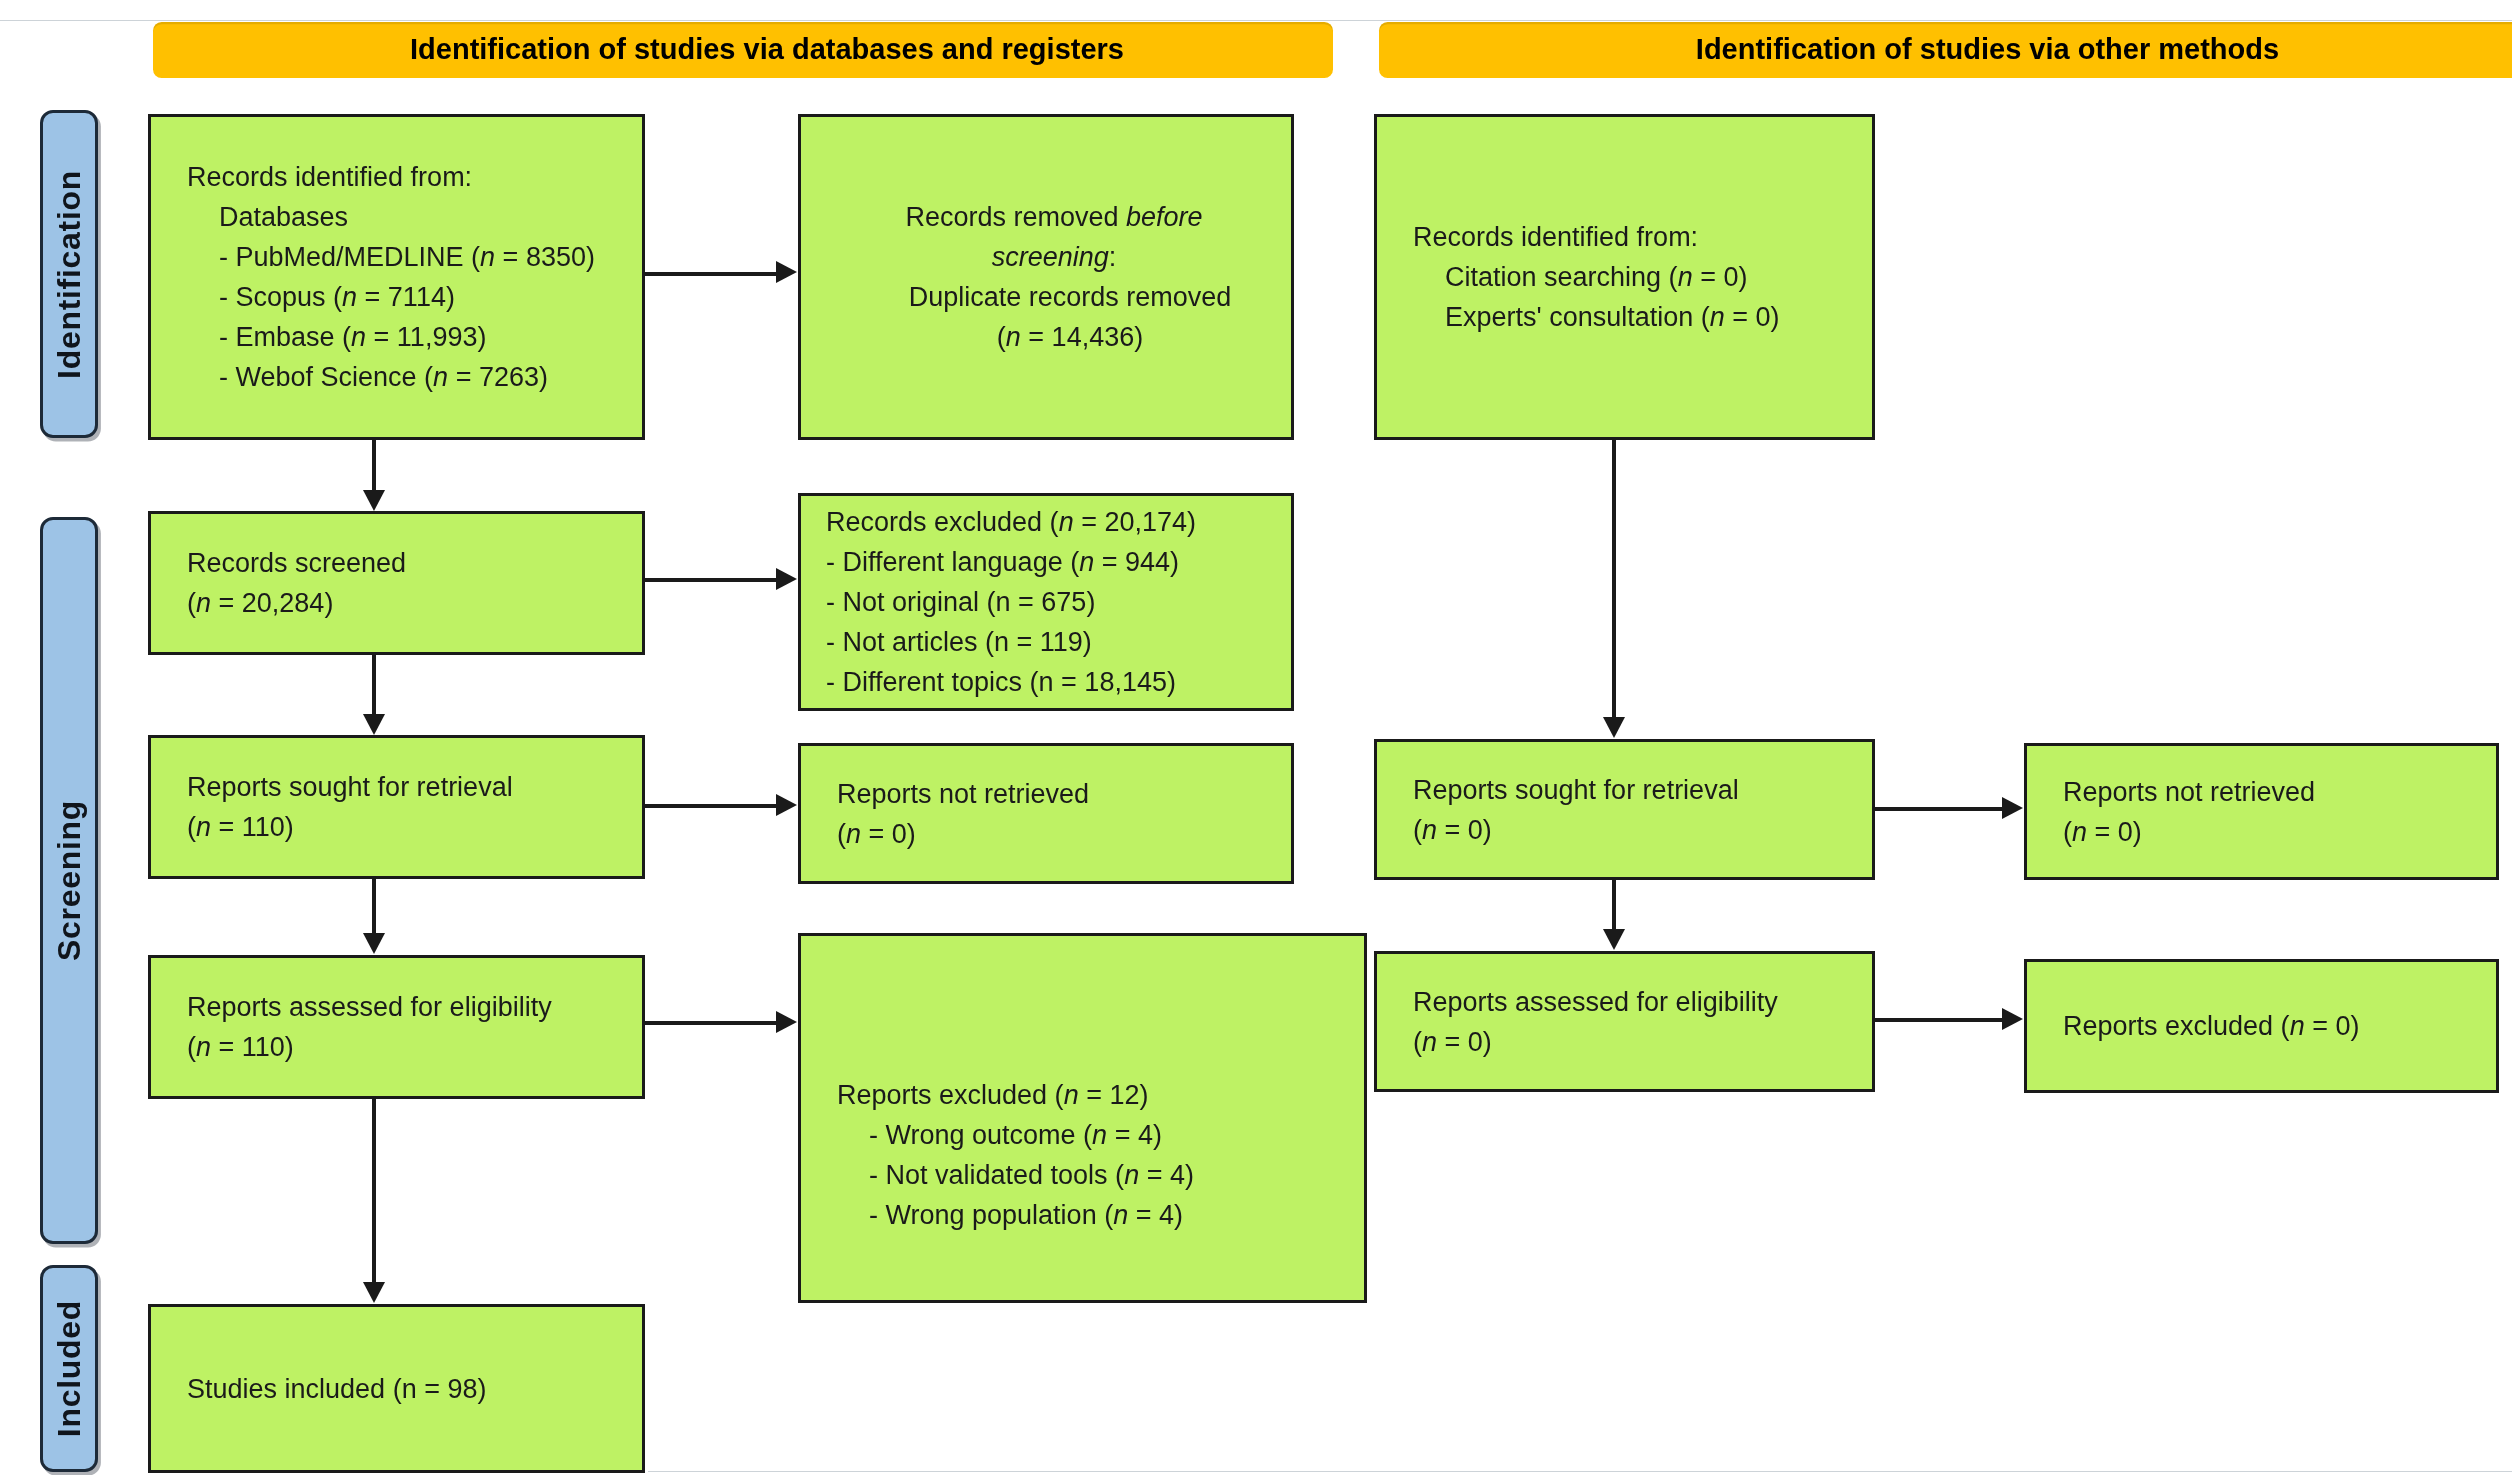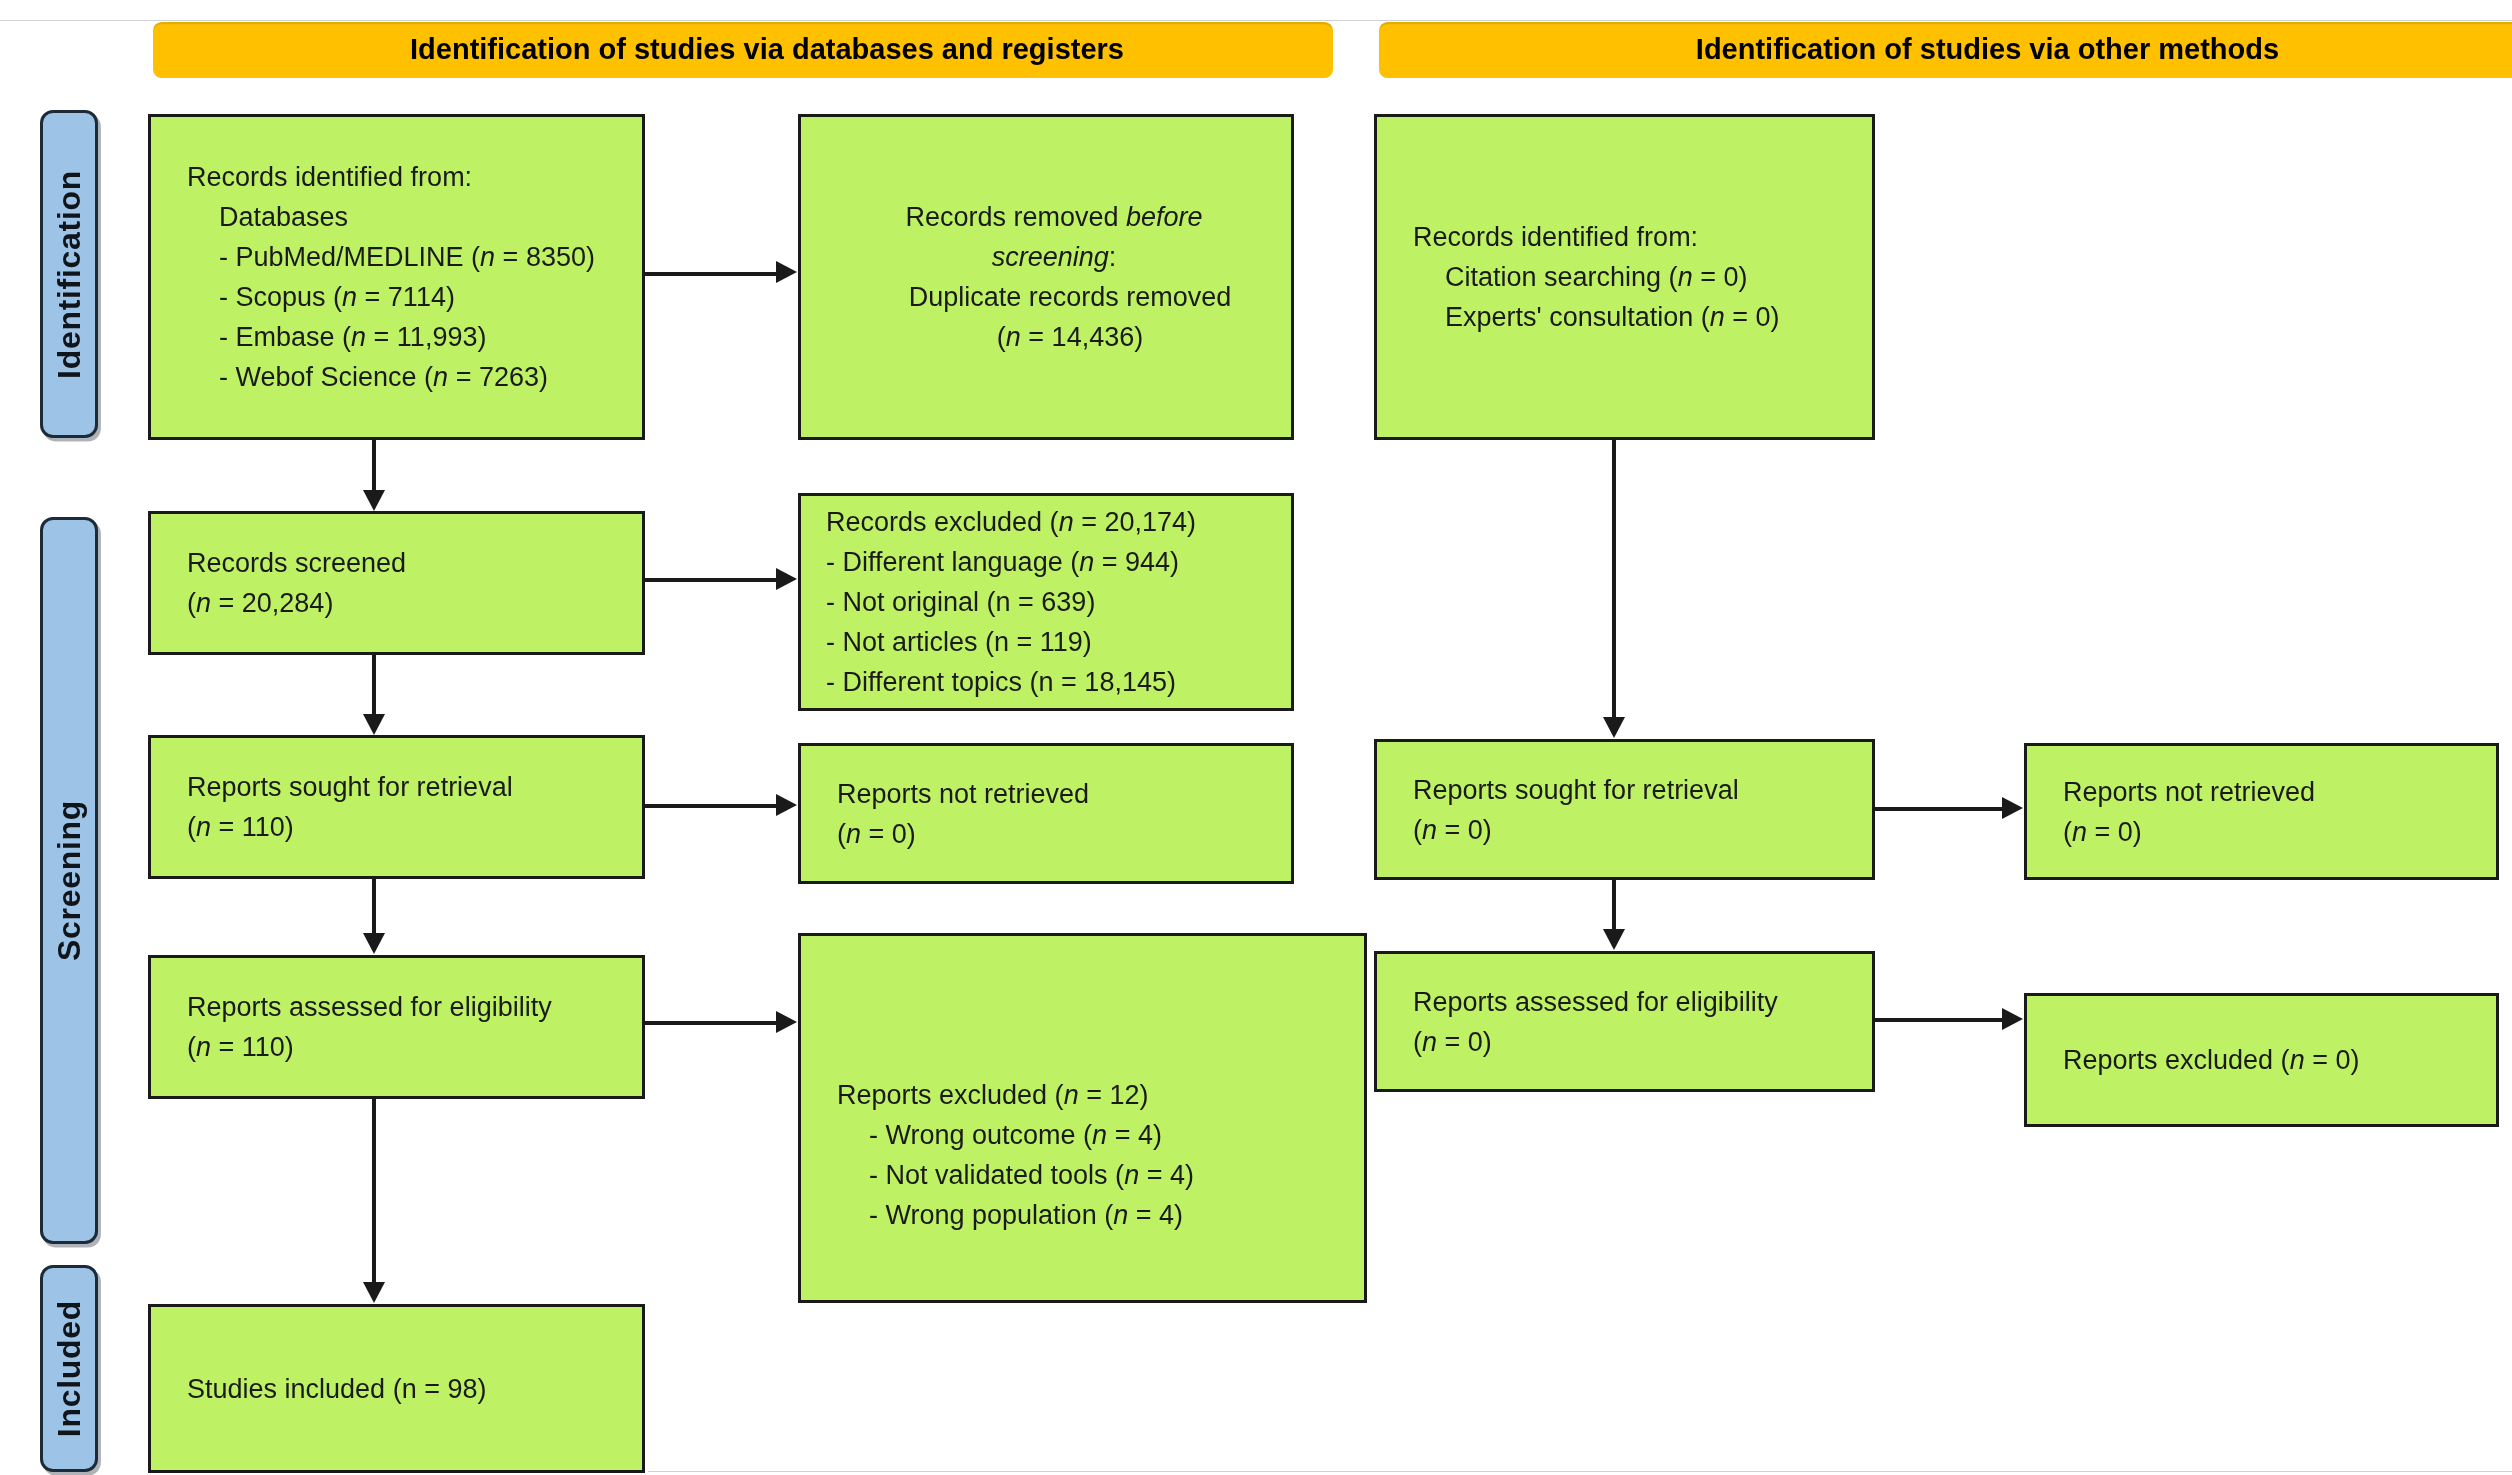--- a/index.html
+++ b/index.html
@@ -94,21 +94,21 @@
       <div class="line indent-1">Experts' consultation (<i>n</i> = 0)</div>
     </div>
 
   <div class="box" style="left:148px;top:511px;width:497px;height:144px;">
       <div class="line indent-0">Records screened</div>
       <div class="line indent-0">(<i>n</i> = 20,284)</div>
     </div>
   <div class="box" style="left:798px;top:493px;width:496px;height:218px;padding-left:25px;">
       <div class="line indent-0">Records excluded (<i>n</i> = 20,174)</div>
       <div class="line indent-0">- Different language (<i>n</i> = 944)</div>
-      <div class="line indent-0">- Not original (n = 639)</div>
+      <div class="line indent-0">- Not original (n = 675)</div>
       <div class="line indent-0">- Not articles (n = 119)</div>
       <div class="line indent-0">- Different topics (n = 18,145)</div>
     </div>
 
   <div class="box" style="left:148px;top:735px;width:497px;height:144px;">
       <div class="line indent-0">Reports sought for retrieval</div>
       <div class="line indent-0">(<i>n</i> = 110)</div>
     </div>
   <div class="box" style="left:798px;top:743px;width:496px;height:141px;">
       <div class="line indent-0">Reports not retrieved</div>
@@ -130,21 +130,21 @@
   <div class="box" style="left:798px;top:933px;width:569px;height:370px;padding-top:89px;">
       <div class="line indent-0">Reports excluded (<i>n</i> = 12)</div>
       <div class="line indent-1">- Wrong outcome (<i>n</i> = 4)</div>
       <div class="line indent-1">- Not validated tools (<i>n</i> = 4)</div>
       <div class="line indent-1">- Wrong population (<i>n</i> = 4)</div>
     </div>
   <div class="box" style="left:1374px;top:951px;width:501px;height:141px;">
       <div class="line indent-0">Reports assessed for eligibility</div>
       <div class="line indent-0">(<i>n</i> = 0)</div>
     </div>
-  <div class="box" style="left:2024px;top:959px;width:475px;height:134px;margin-top:34px;">
+  <div class="box" style="left:2024px;top:959px;width:475px;height:134px;">
       <div class="line indent-0">Reports excluded (<i>n</i> = 0)</div>
     </div>
 
   <div class="box" style="left:148px;top:1304px;width:497px;height:169px;">
       <div class="line indent-0">Studies included (n = 98)</div>
     </div>
 
   <div>
     <div class="stem-v" style="left:372px;top:439px;height:52px;"></div>
     <div class="head-down" style="left:363px;top:490px;"></div>

